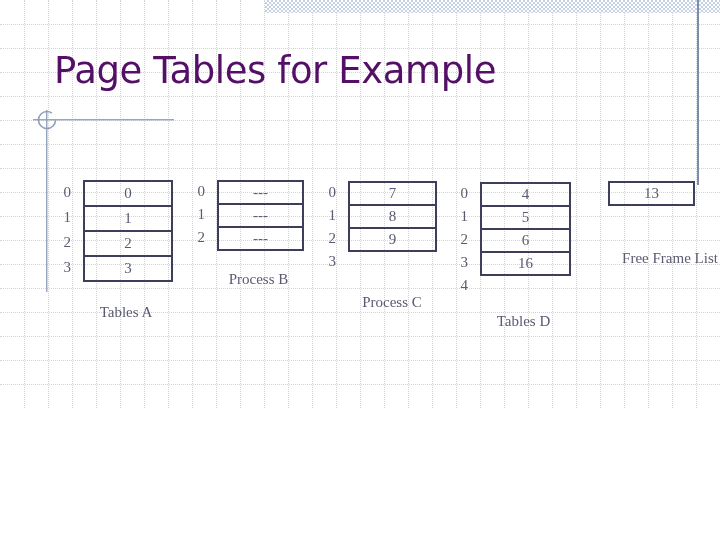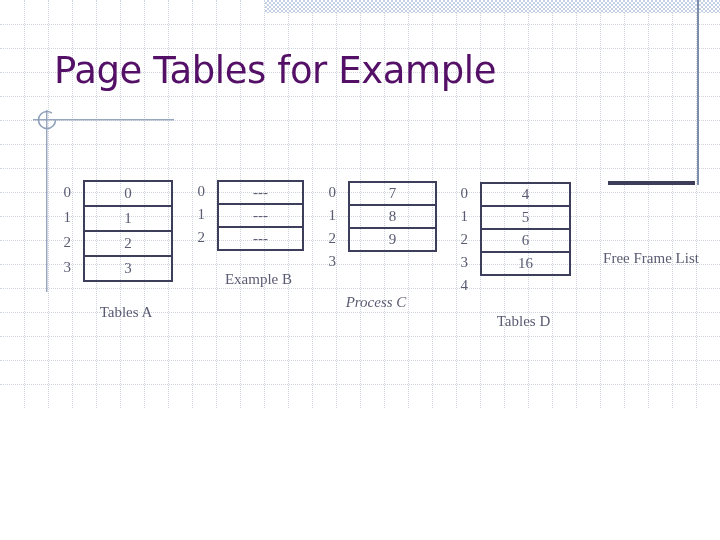--- a/index.html
+++ b/index.html
@@ -123,44 +123,45 @@
       <div class="idxcol" style="left: 169px; top: 180px;">
         <span class="idx" style="height: 23px; line-height: 23px;">0</span>
         <span class="idx" style="height: 23px; line-height: 23px;">1</span>
         <span class="idx" style="height: 23px; line-height: 23px;">2</span>
       </div>
       <div class="pt" style="left: 217px; top: 180px; width: 83px;">
         <div class="trow" style="height: 21px; line-height: 21px;">---</div>
         <div class="trow" style="height: 21px; line-height: 21px;">---</div>
         <div class="trow" style="height: 21px; line-height: 21px;">---</div>
       </div>
-      <div class="cap" style="left: 258.5px; top: 271px;">Example B</div>
+      <div class="cap" style="left: 258.5px; top: 271px;">Process B</div>
       <div class="idxcol" style="left: 300px; top: 181px;">
         <span class="idx" style="height: 23px; line-height: 23px;">0</span>
         <span class="idx" style="height: 23px; line-height: 23px;">1</span>
         <span class="idx" style="height: 23px; line-height: 23px;">2</span>
         <span class="idx" style="height: 23px; line-height: 23px;">3</span>
       </div>
       <div class="pt" style="left: 348px; top: 181px; width: 85px;">
         <div class="trow" style="height: 21px; line-height: 21px;">7</div>
         <div class="trow" style="height: 21px; line-height: 21px;">8</div>
         <div class="trow" style="height: 21px; line-height: 21px;">9</div>
       </div>
-      <div class="cap" style="left: 376px; top: 294px; font-style: italic;">Process C</div>
+      <div class="cap" style="left: 392px; top: 294px;">Process C</div>
       <div class="idxcol" style="left: 432px; top: 182px;">
         <span class="idx" style="height: 23px; line-height: 23px;">0</span>
         <span class="idx" style="height: 23px; line-height: 23px;">1</span>
         <span class="idx" style="height: 23px; line-height: 23px;">2</span>
         <span class="idx" style="height: 23px; line-height: 23px;">3</span>
         <span class="idx" style="height: 23px; line-height: 23px;">4</span>
       </div>
       <div class="pt" style="left: 480px; top: 182px; width: 87px;">
         <div class="trow" style="height: 21px; line-height: 21px;">4</div>
         <div class="trow" style="height: 21px; line-height: 21px;">5</div>
         <div class="trow" style="height: 21px; line-height: 21px;">6</div>
         <div class="trow" style="height: 21px; line-height: 21px;">16</div>
       </div>
       <div class="cap" style="left: 523.5px; top: 313px;">Tables D</div>
       <div class="pt" style="left: 608px; top: 181px; width: 83px;">
+        <div class="trow" style="height: 21px; line-height: 21px;">13</div>
       </div>
-      <div class="cap" style="left: 651px; top: 250px;">Free Frame List</div>
+      <div class="cap" style="left: 670px; top: 250px;">Free Frame List</div>
     </div>
 </div>
 
 </body></html>

